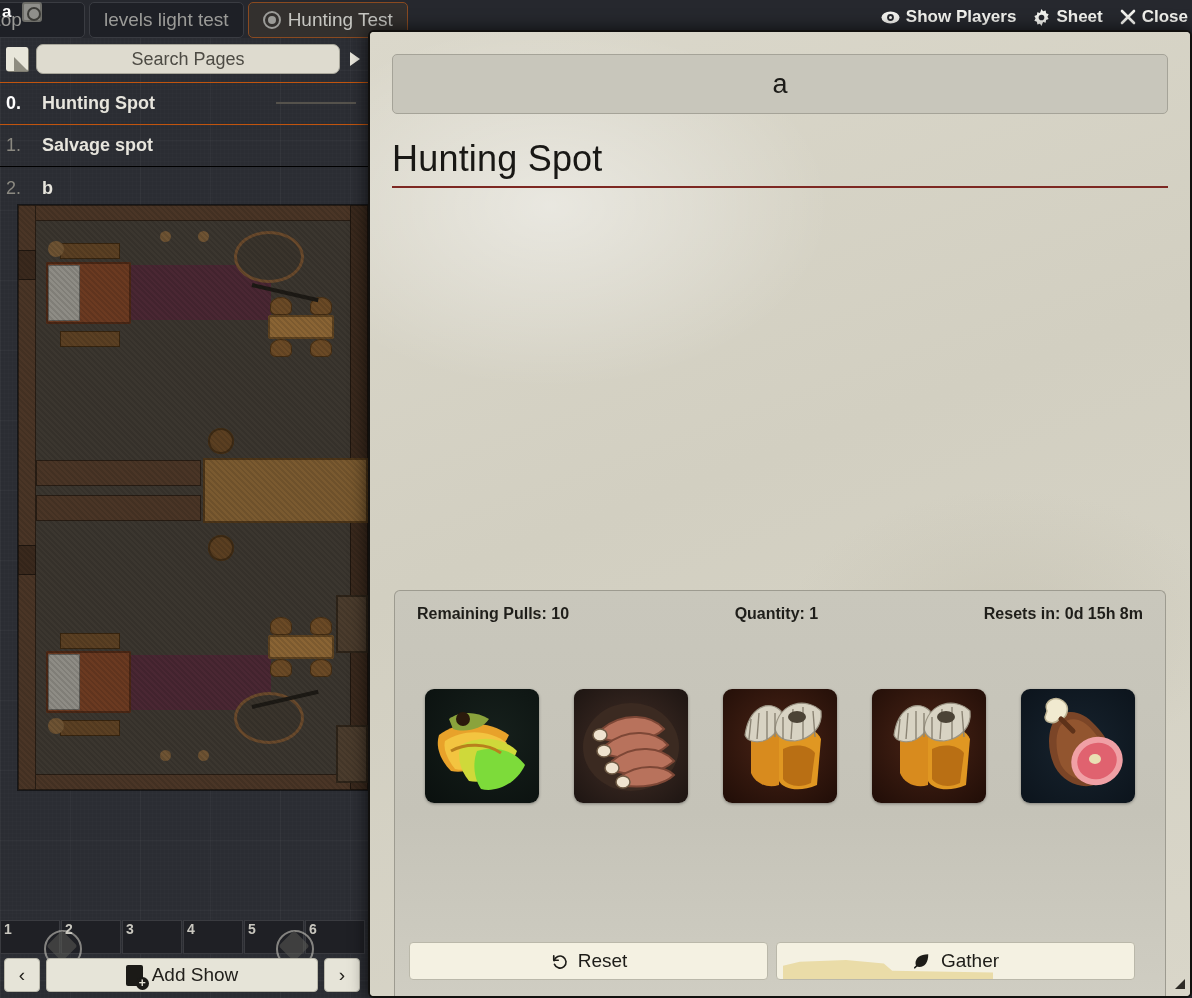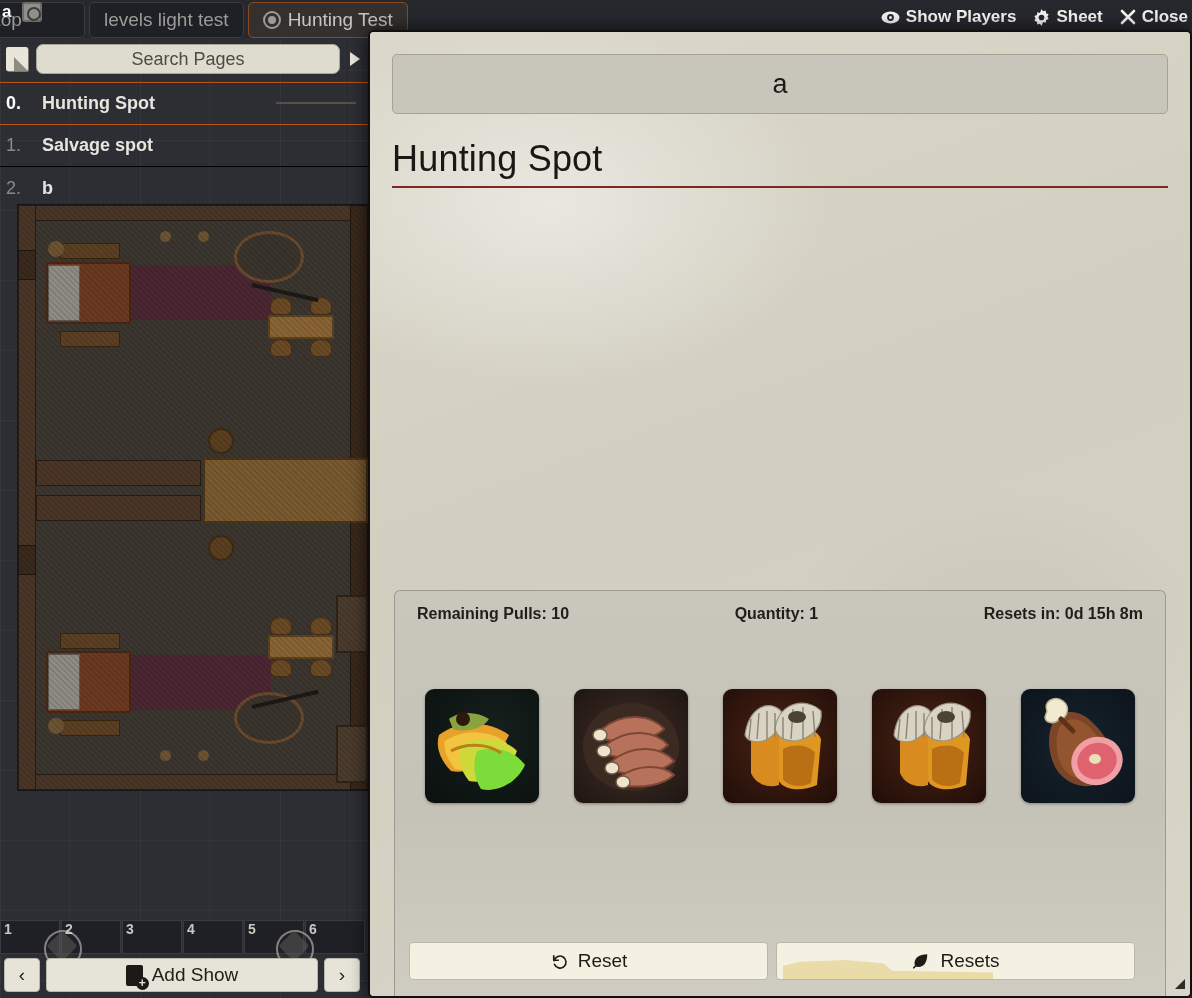--- a/index.html
+++ b/index.html
@@ -551,21 +551,21 @@
           <span class="lbl">Reset</span>
         </button>
         <button class="loot-btn">
           <span class="gather-fill"></span>
           <span class="ico">
             <svg width="19" height="18" viewBox="0 0 24 24">
               <path d="M21 3 C10 3 4 8 4 15 C4 18 6 20 9 20 C17 20 21 13 21 3Z" fill="#1d1c18"></path>
               <path d="M3 21 C7 17 12 12 18 8" stroke="#1d1c18" stroke-width="2.2" stroke-linecap="round" fill="none"></path>
             </svg>
           </span>
-          <span class="lbl">Resets</span>
+          <span class="lbl">Gather</span>
         </button>
       </div>
     </div>
 
     <div class="resize-grip">
       <svg width="16" height="16" viewBox="0 0 16 16">
           <path d="M14 3 L14 13 L4 13 Z" fill="#2e2c27"></path>
         </svg>
     </div>
   </div>

